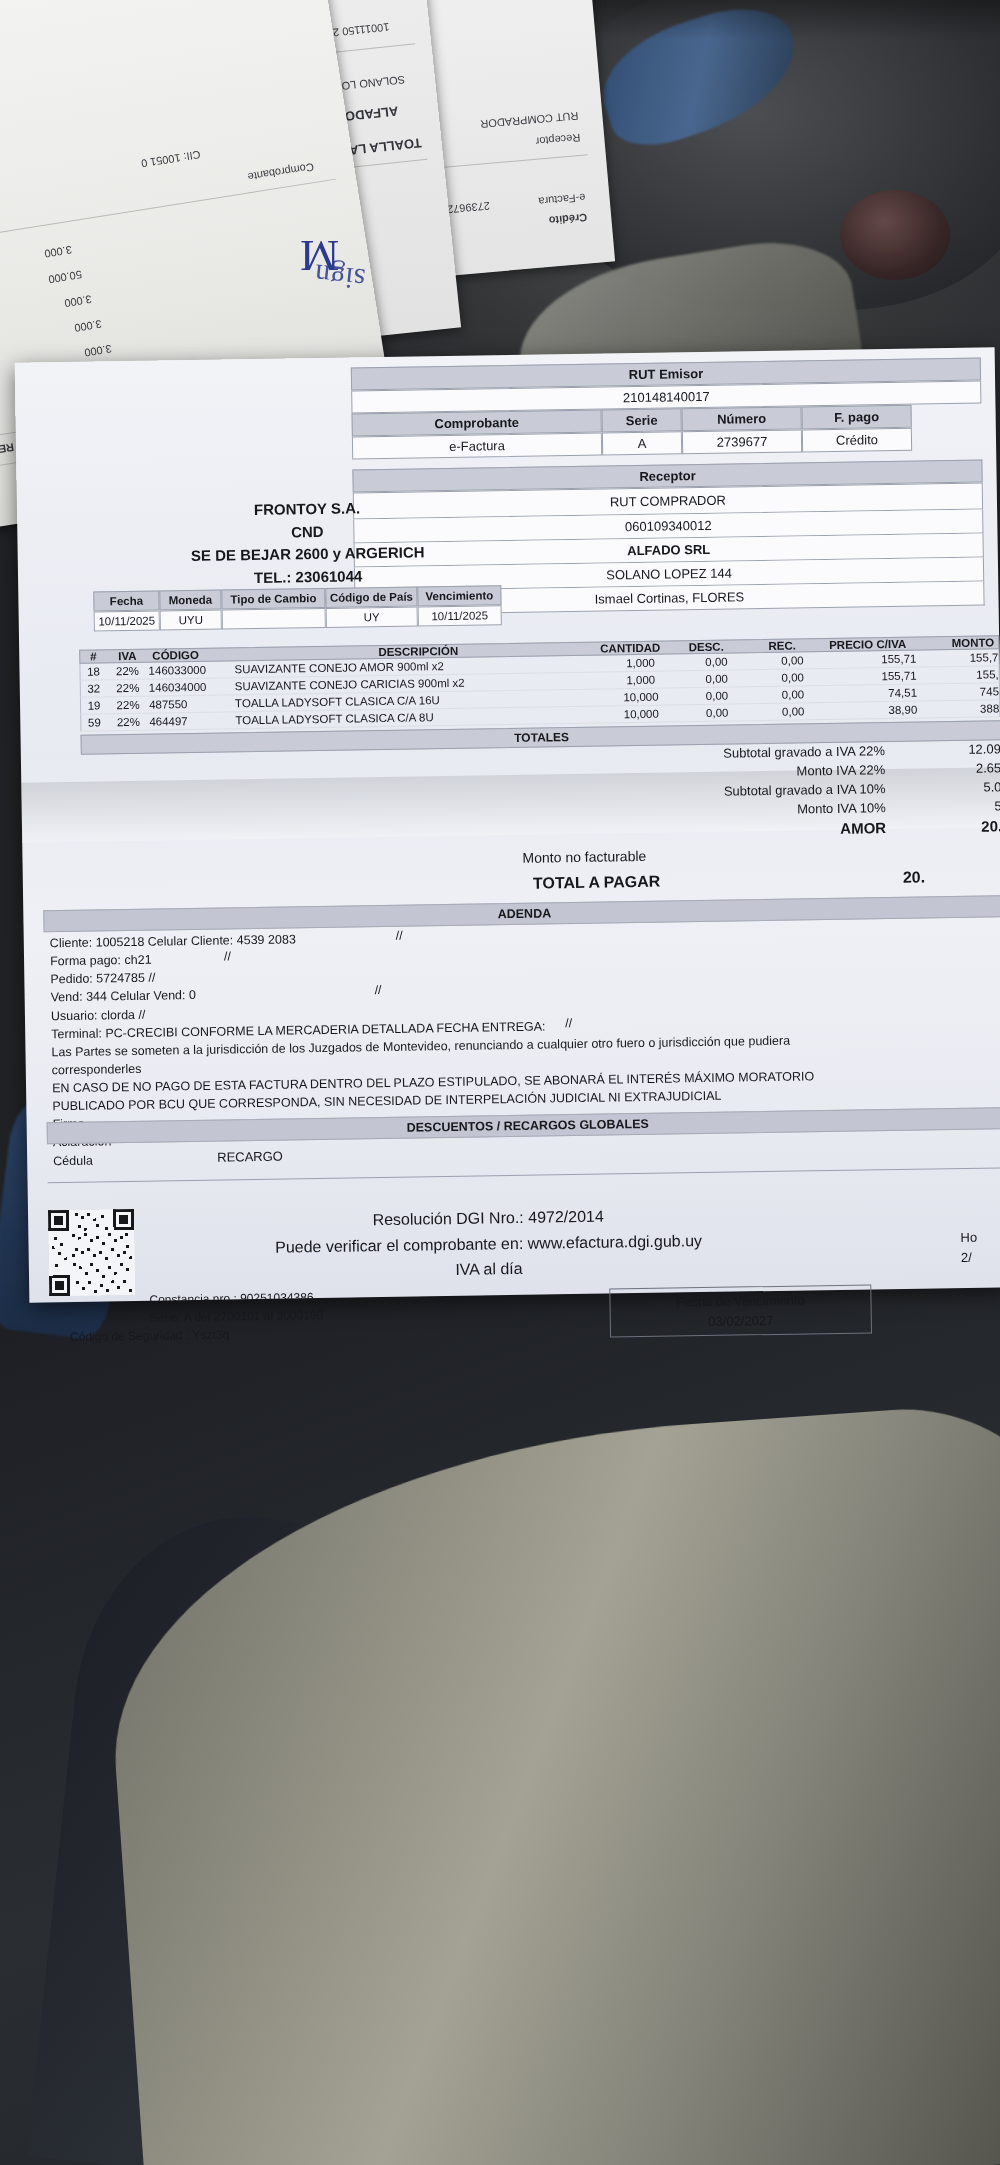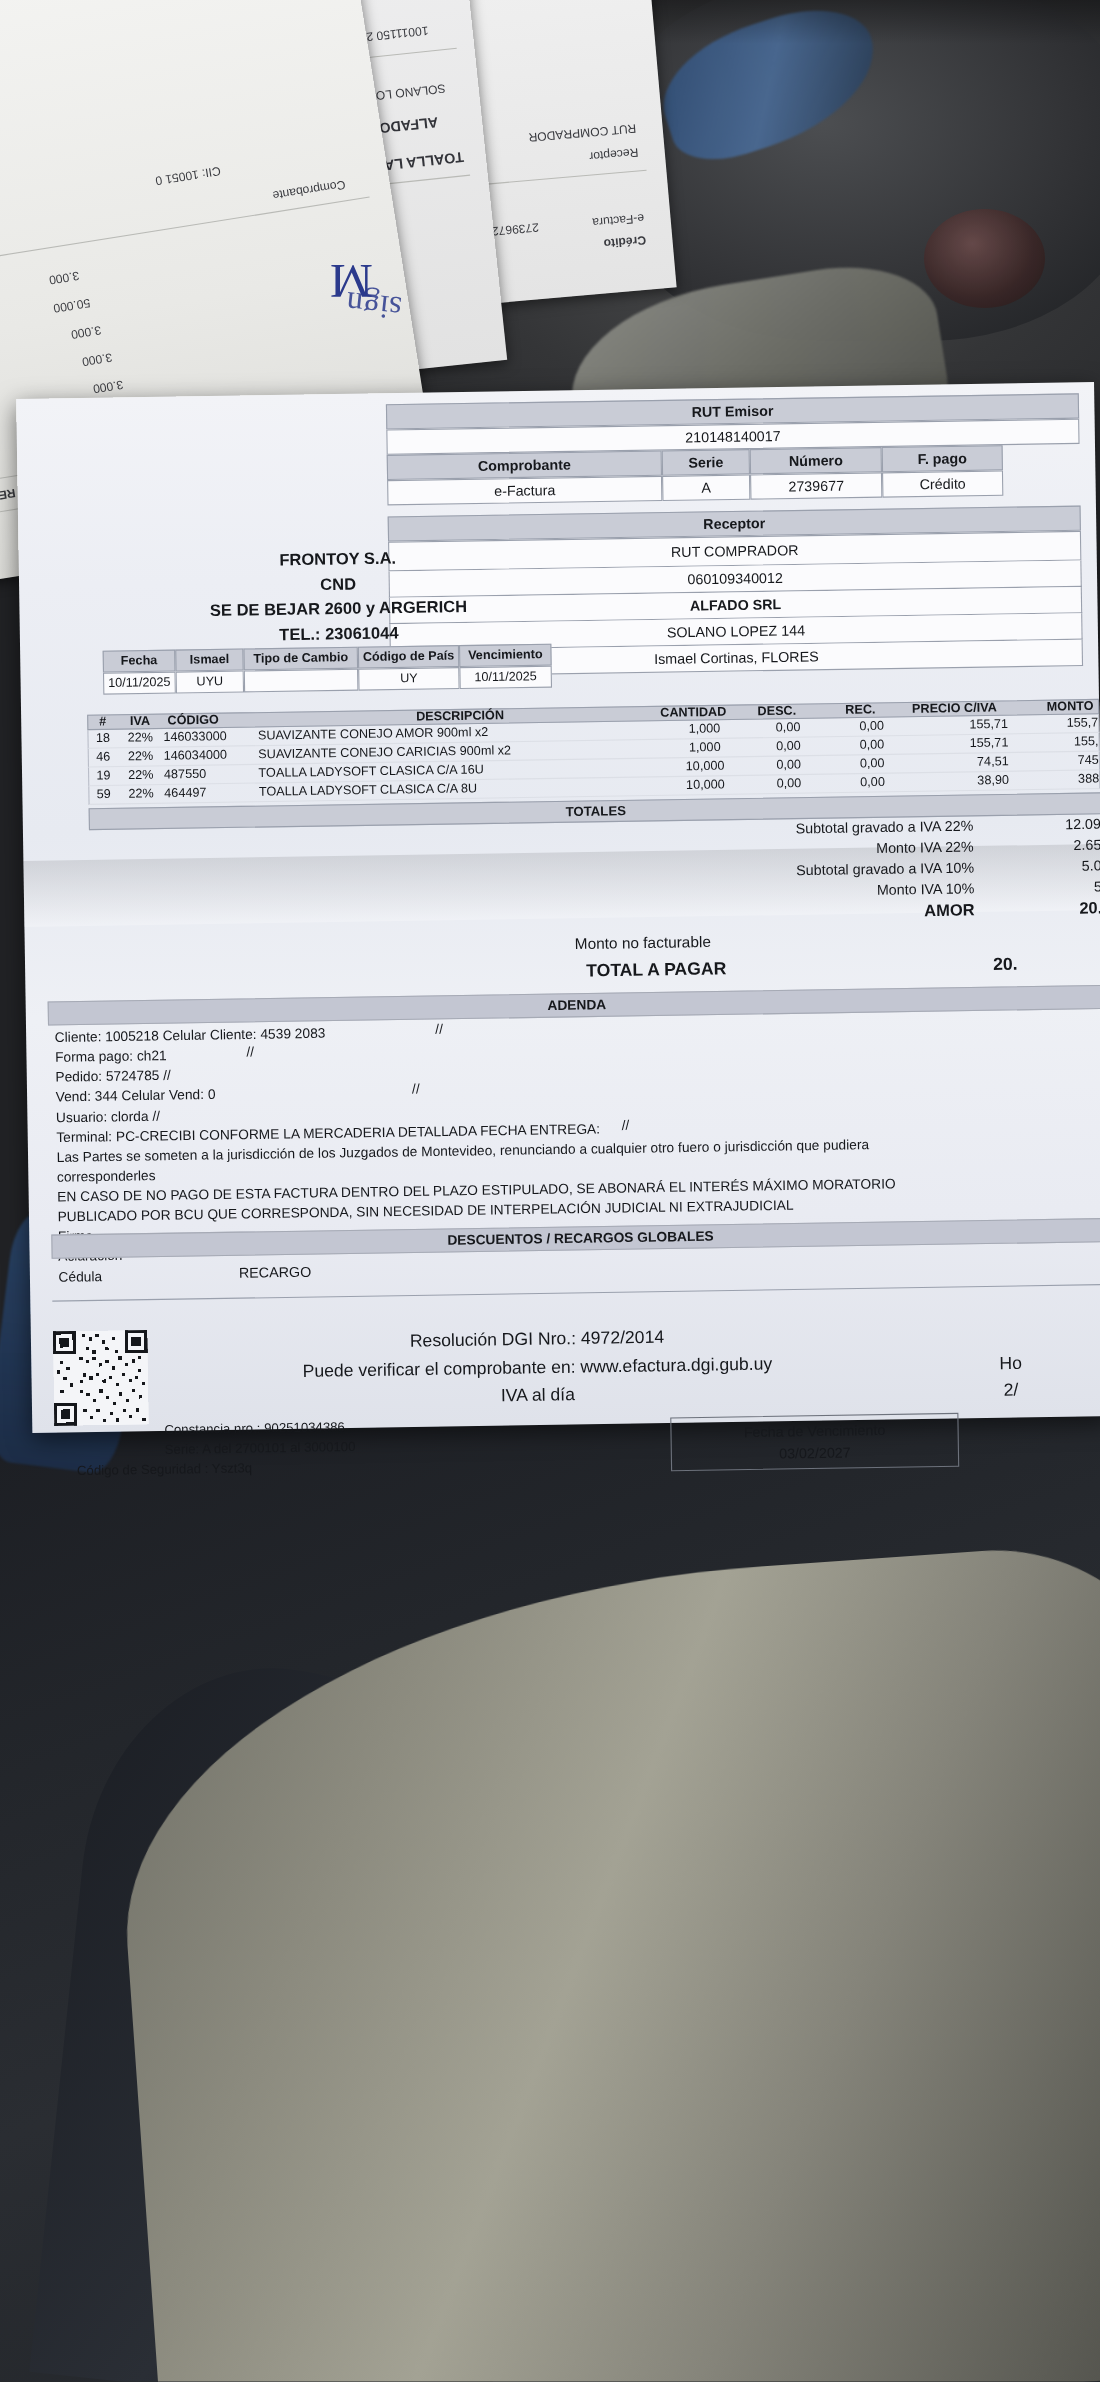--- a/index.html
+++ b/index.html
@@ -112,21 +112,21 @@
   .desc-bar{position:absolute;left:20px;top:765px;width:960px;background:#c3c6d2;
     text-align:center;font-weight:bold;font-size:12.5px;padding:3px 0;border:1px solid #a6aab5;}
   .recargo{position:absolute;left:190px;top:795px;font-size:13px;font-weight:500;}
   .hr1{position:absolute;left:20px;top:820px;width:960px;height:1px;background:#9aa0ad;}
   .qr{position:absolute;left:20px;top:848px;width:86px;height:86px;}
   .res{position:absolute;left:230px;top:850px;width:460px;text-align:center;line-height:1.6;}
   .const{position:absolute;left:120px;top:930px;font-size:12px;line-height:1.5;}
   .seg{position:absolute;left:40px;top:968px;font-size:12px;}
   .venc-box{position:absolute;left:580px;top:935px;width:260px;border:1px solid #6d727c;
     text-align:center;font-size:13px;padding:4px 0;line-height:1.5;}
-  .hoja{position:absolute;left:880px;top:880px;font-size:16px;text-align:center;line-height:1.5;}
+  .hoja{position:absolute;left:932px;top:880px;font-size:13px;text-align:left;line-height:1.5;}
 
   
   .receipts{position:absolute;left:-30px;top:-25px;width:640px;height:620px;}
   .rc{position:absolute;background:linear-gradient(180deg,#f4f4f2 0%,#e9e9e6 60%,#dcdcd8 100%);
       box-shadow:0 3px 12px rgba(0,0,0,.5);color:#33343a;}
   .rc-a{left:-40px;top:-35px;width:430px;height:560px;transform:rotate(-9deg);}
   .rc-b{left:150px;top:-50px;width:320px;height:420px;transform:rotate(-6deg);
       background:linear-gradient(180deg,#efeff0 0%,#e2e2e2 100%);}
   .rc-c{left:330px;top:-60px;width:300px;height:360px;transform:rotate(-5deg);
       background:linear-gradient(180deg,#f2f2f2 0%,#e4e4e4 100%);}
@@ -234,21 +234,21 @@
     <div>FRONTOY S.A.</div>
     <div>CND</div>
     <div>SE DE BEJAR 2600 y ARGERICH</div>
     <div>TEL.: 23061044</div>
     <div>Montevideo</div>
   </div>
 
   <div class="fecha-tbl">
     <div class="row">
       <div class="bar f1">Fecha</div>
-      <div class="bar f2">Ismael</div>
+      <div class="bar f2">Moneda</div>
       <div class="bar f3">Tipo de Cambio</div>
       <div class="bar f4">Código de País</div>
       <div class="bar f5">Vencimiento</div>
     </div>
     <div class="row">
       <div class="cell f1">10/11/2025</div>
       <div class="cell f2">UYU</div>
       <div class="cell f3"></div>
       <div class="cell f4">UY</div>
       <div class="cell f5">10/11/2025</div>
@@ -273,21 +273,21 @@
       <div class="c-iva">22%</div>
       <div class="c-cod">146033000</div>
       <div class="c-desc">SUAVIZANTE CONEJO AMOR 900ml x2</div>
       <div class="c-cant">1,000</div>
       <div class="c-desc2">0,00</div>
       <div class="c-rec">0,00</div>
       <div class="c-pre">155,71</div>
       <div class="c-mon">155,7</div>
     </div>
     <div class="irow">
-      <div class="c-num">46</div>
+      <div class="c-num">32</div>
       <div class="c-iva">22%</div>
       <div class="c-cod">146034000</div>
       <div class="c-desc">SUAVIZANTE CONEJO CARICIAS 900ml x2</div>
       <div class="c-cant">1,000</div>
       <div class="c-desc2">0,00</div>
       <div class="c-rec">0,00</div>
       <div class="c-pre">155,71</div>
       <div class="c-mon">155,</div>
     </div>
     <div class="irow">

